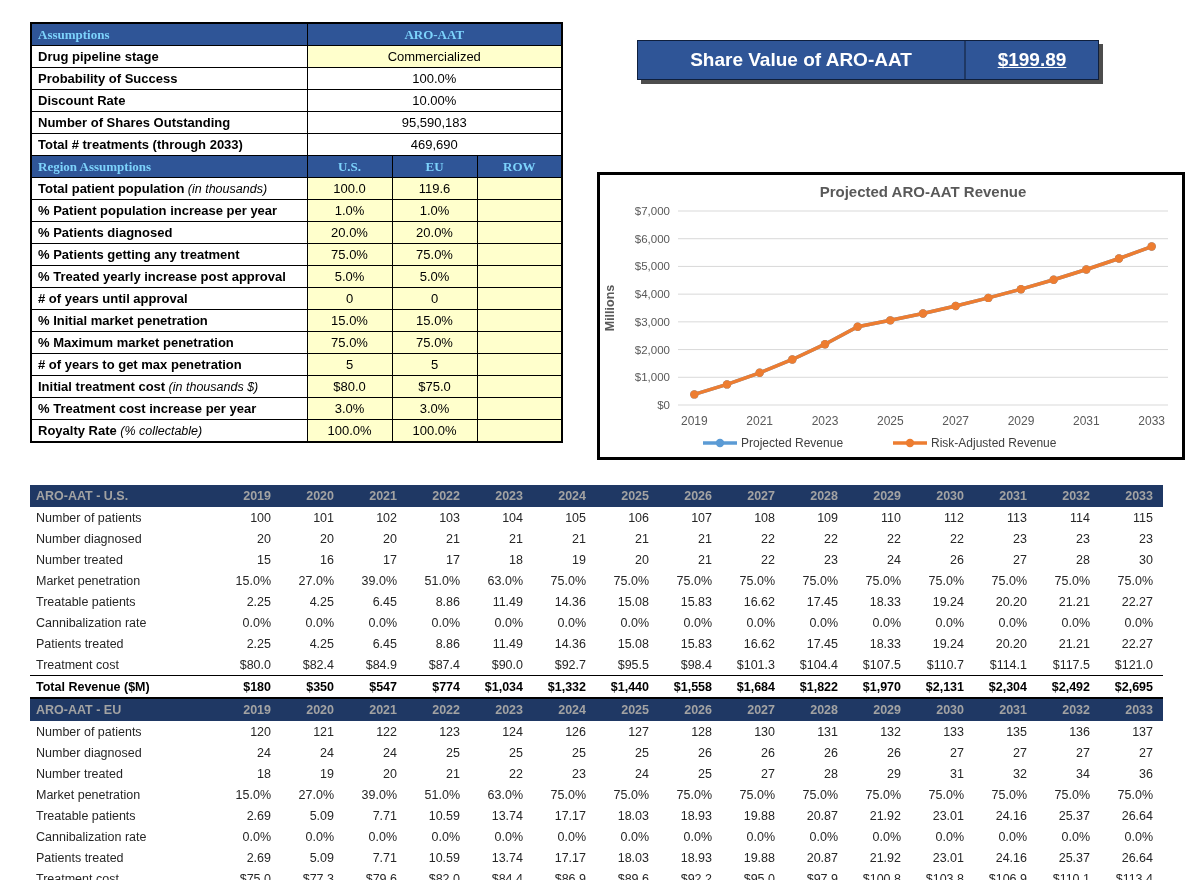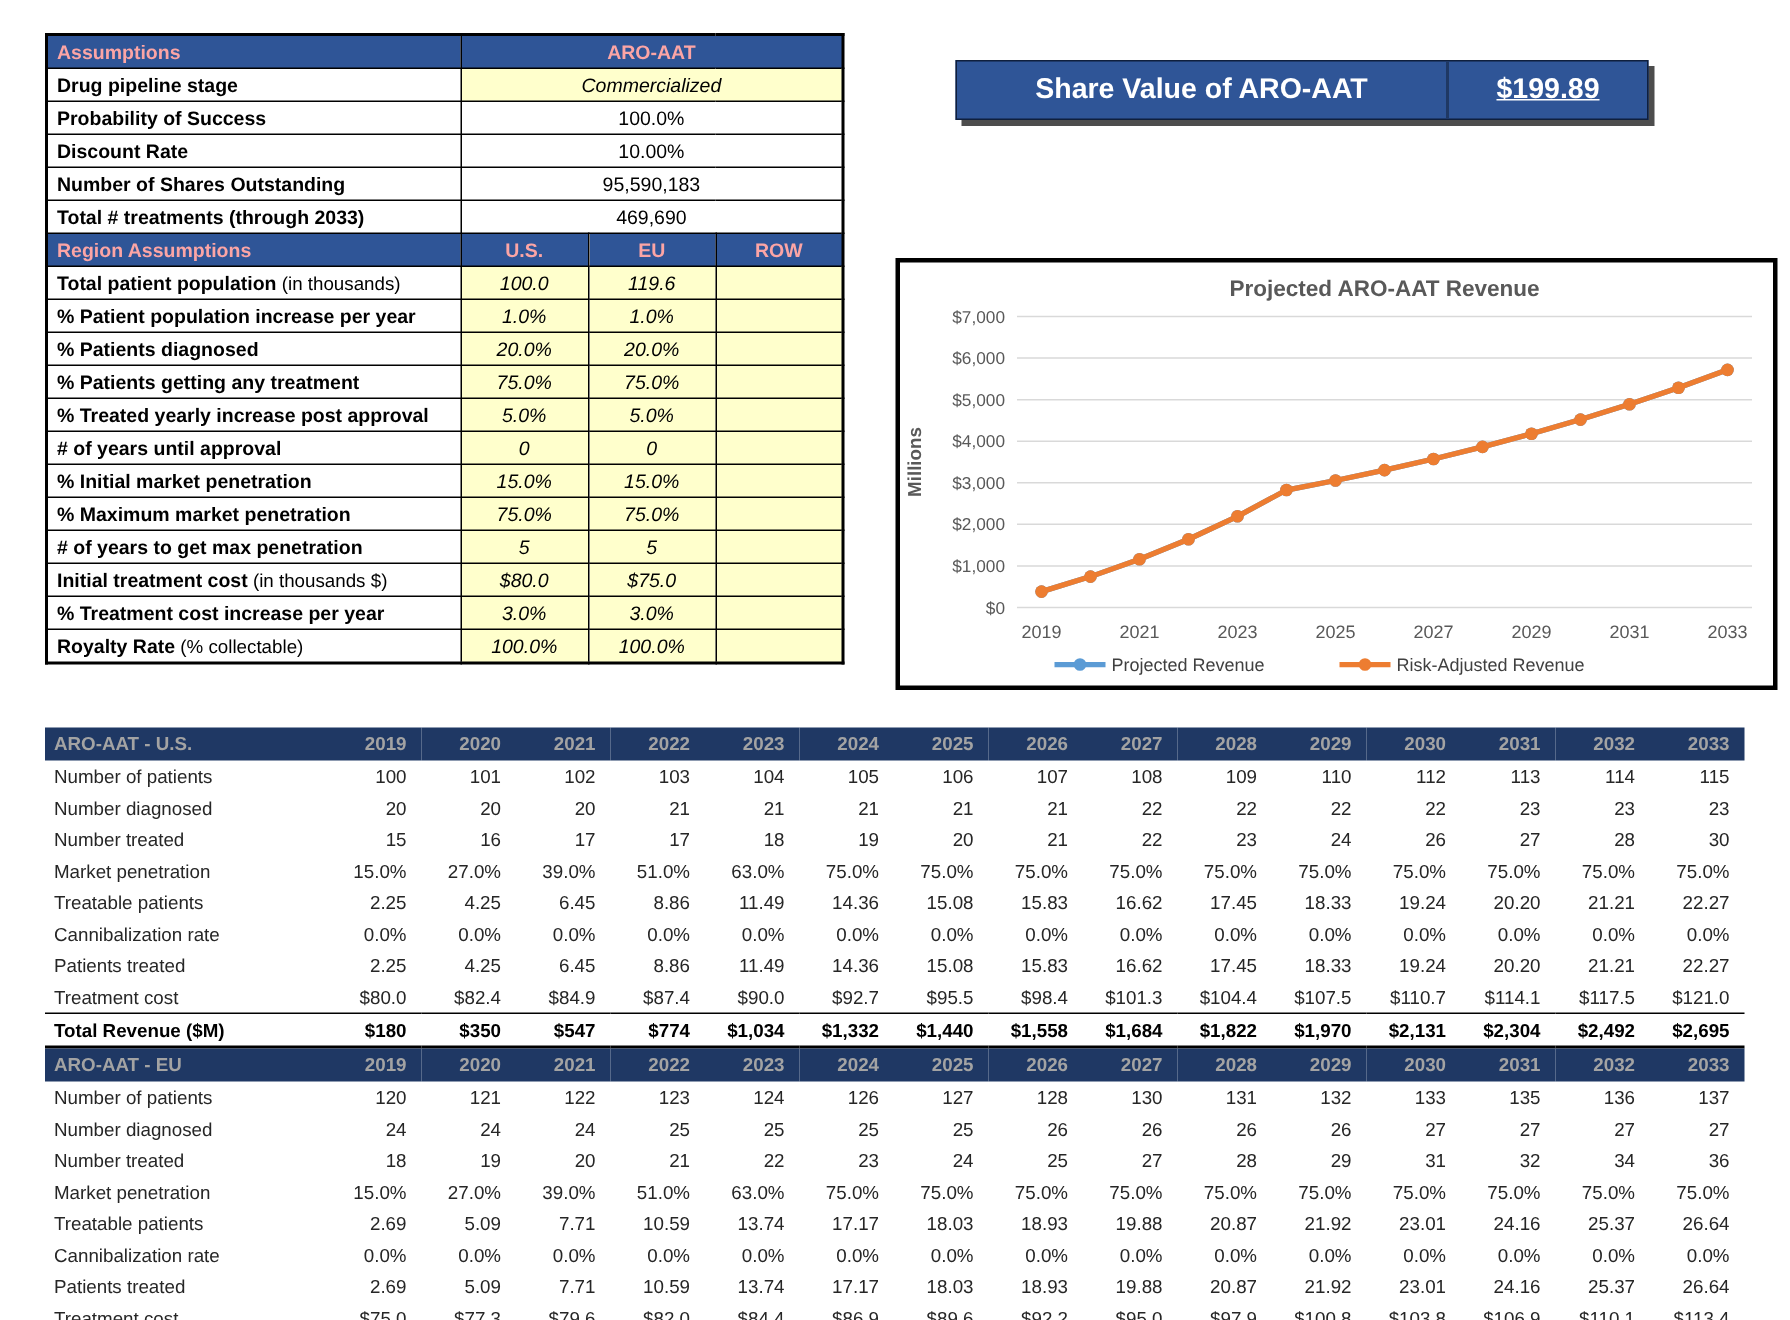--- a/index.html
+++ b/index.html
@@ -1,25 +1,25 @@
 <!DOCTYPE html>
 <html><head>
 <meta charset="utf-8">
 <style>
   html,body{margin:0;padding:0;background:#fff;}
   body{width:1193px;height:880px;position:relative;font-family:"Liberation Sans",sans-serif;overflow:hidden;}
 
   
   #assumptions{position:absolute;left:30px;top:22px;width:531px;border-collapse:collapse;table-layout:fixed;border:2px solid #000;}
   #assumptions td{border:1px solid #000;height:21px;padding:0 6px;font-size:13px;color:#000;overflow:hidden;white-space:nowrap;}
-  #assumptions tr.hdr td{background:#2F5597;color:#fca5a5;font-weight:bold;}
+  #assumptions tr.hdr td{background:#2F5597;color:#7dd3fc;font-weight:bold;font-family:Liberation Serif, serif;}
   #assumptions td.lbl{font-weight:bold;text-align:left;}
-  #assumptions td.lbl .note{font-weight:normal;font-size:12.5px;}
+  #assumptions td.lbl .note{font-weight:normal;font-size:12.5px;font-style:italic;}
   #assumptions td.val{text-align:center;font-weight:normal;}
-  #assumptions td.input{background:#FFFFCC;font-style:italic;}
+  #assumptions td.input{background:#FFFFCC;}
   #assumptions td.hdr-val{text-align:center;margin-top:32px;}
 
   
   #sharebox{position:absolute;left:637px;top:40px;width:460px;height:38px;background:#2F5597;border:1px solid #0f1f3d;box-shadow:4px 4px 0 #4d4d4d;display:flex;align-items:stretch;color:#fff;font-weight:bold;}
   #sharebox .cell{display:flex;align-items:center;justify-content:center;font-size:19px;}
   #sharebox .left{flex:1;}
   #sharebox .right{width:132px;border-left:2px solid #1F3864;text-decoration:underline;}
 
   
   #chartbox{position:absolute;left:597px;top:172px;width:588px;height:288px;border:3px solid #000;background:#fff;box-sizing:border-box;}

